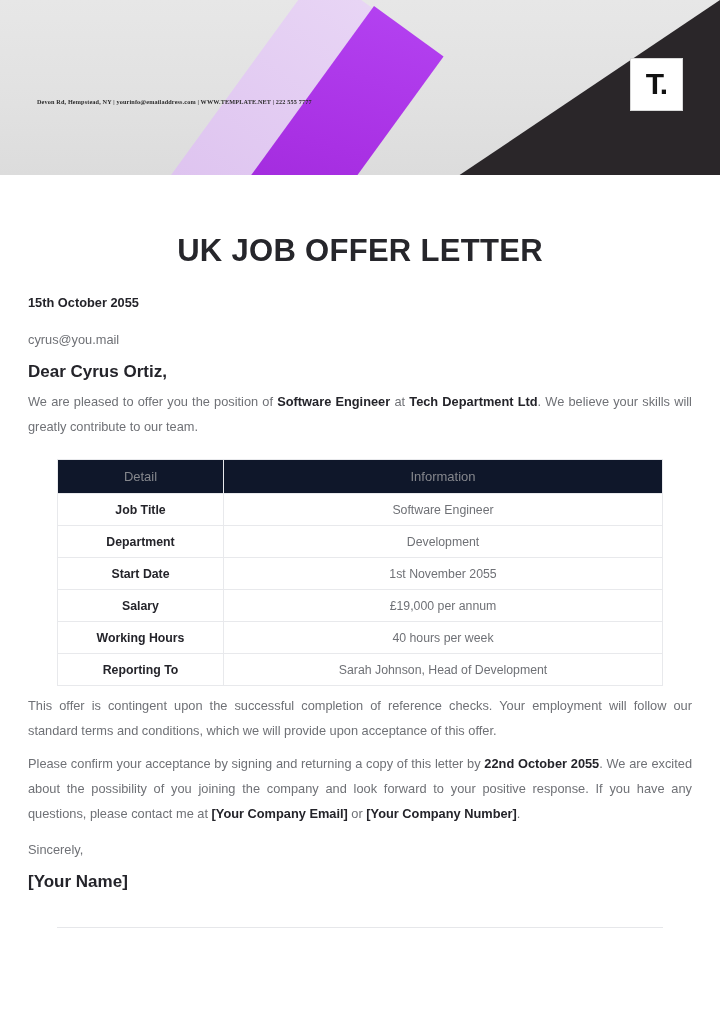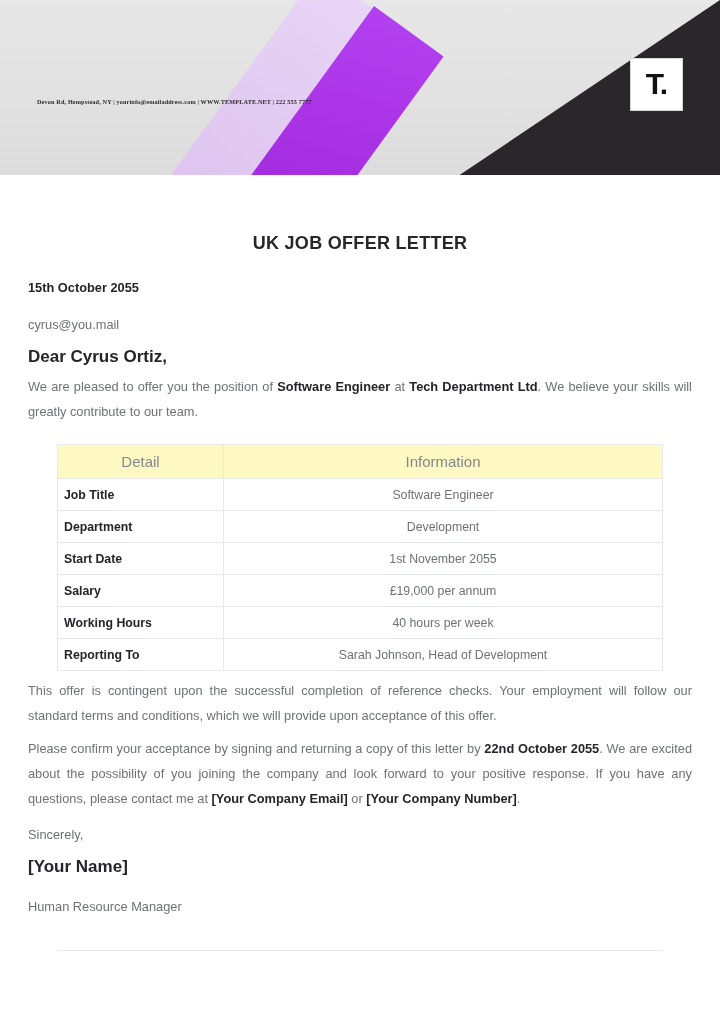--- a/index.html
+++ b/index.html
@@ -100,21 +100,21 @@
 
   
   .content {
     position: absolute;
     left: 0;
     top: 175px;
     width: 720px;
   }
   .doc-title {
     text-align: center;
-    font-size: 18px;
+    font-size: 31px;
     font-weight: bold;
     color: #26262b;
     letter-spacing: 0.3px;
     margin: 58px 0 0 0;
   }
 
   .block {
     margin: 0 28px;
   }
 
@@ -162,29 +162,29 @@
   }
   table.detail th,
   table.detail td {
     border: 1px solid #e8e9ec;
     height: 31px;
     padding: 0 6px;
     font-size: 12.3px;
     vertical-align: middle;
   }
   table.detail thead th {
-    background: #fef9c3;
+    background: #0f172a;
     color: #85878d;
     font-weight: normal;
-    font-size: 15px;
+    font-size: 13px;
     height: 33px;
   }
   table.detail col.c1 { width: 166px; }
   table.detail td.k {
-    text-align: left;
+    text-align: center;
     font-weight: bold;
     color: #24242a;
   }
   table.detail td.v {
     text-align: center;
     color: #6f7176;
   }
 
   .divider {
     margin: 35px 57px 0 57px;
@@ -270,19 +270,18 @@
     <div class="block">
 
       <div class="para">This offer is contingent upon the successful completion of reference checks. Your employment will follow our standard terms and conditions, which we will provide upon acceptance of this offer.</div>
 
       <div class="para"><span>Please confirm your acceptance by signing and returning a copy of this letter by </span><b>22nd October 2055</b><span>. We are excited about the possibility of you joining the company and look forward to your positive response. If you have any questions, please contact me at </span><b>[Your Company Email]</b><span> or </span><b>[Your Company Number]</b><span>.</span></div>
 
       <div class="line-plain">Sincerely,</div>
 
       <div class="salutation">[Your Name]</div>
 
-      <div class="line-plain line-gap">Human Resource Manager</div>
     </div>
 
     <div class="divider"></div>
 
   </div>
 </div>
 
 </body></html>

